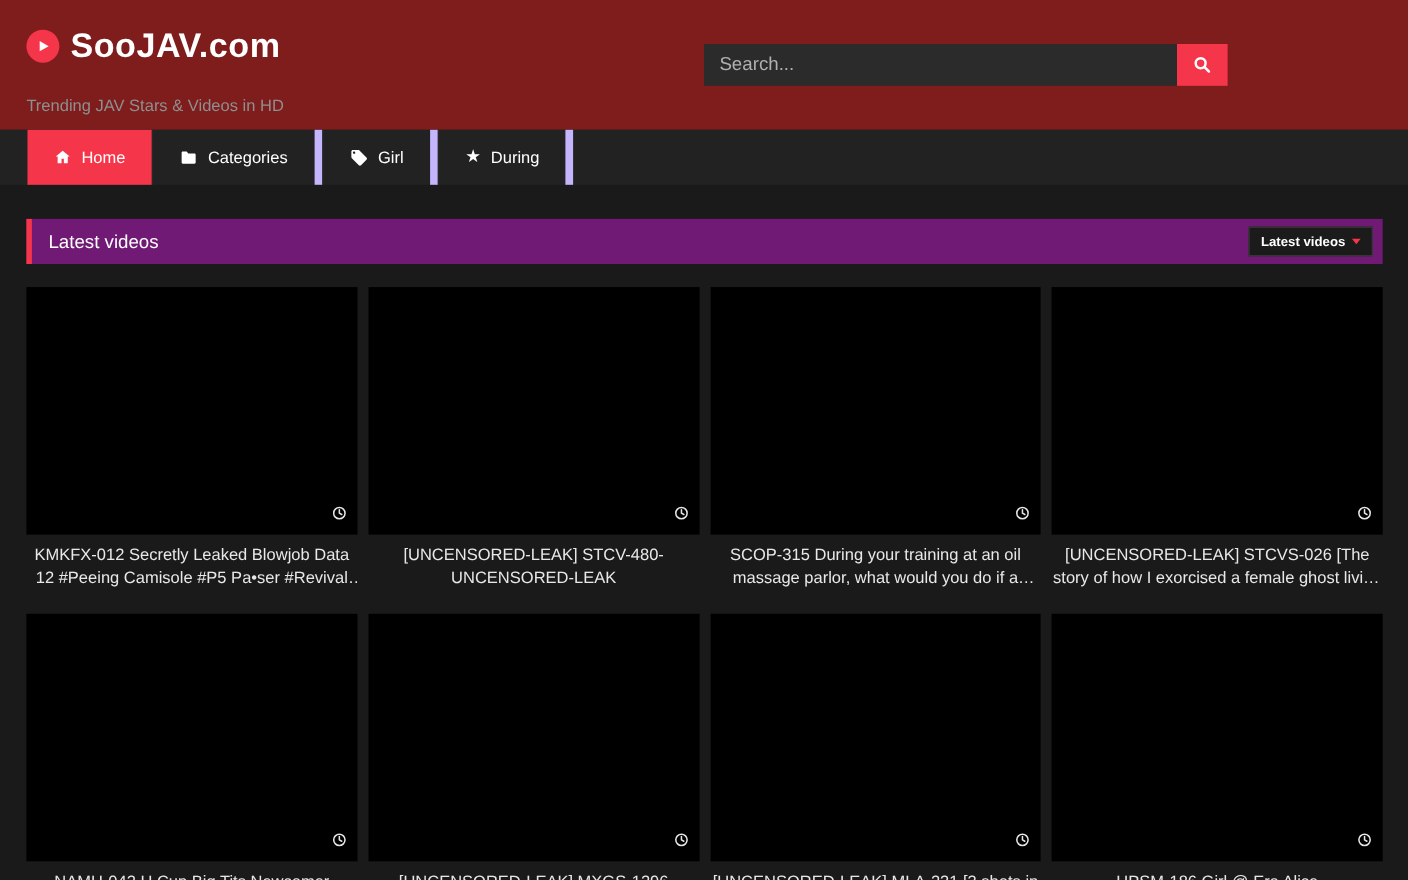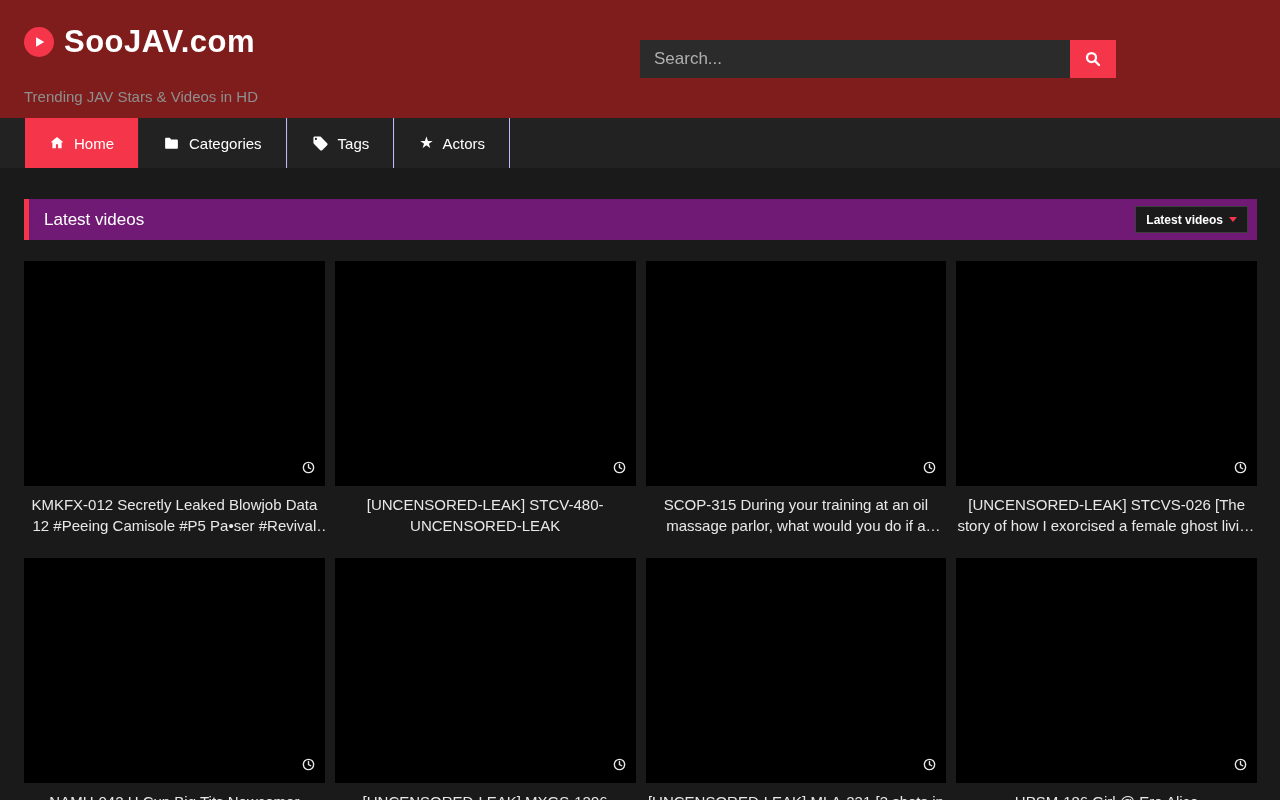--- a/index.html
+++ b/index.html
@@ -33,21 +33,21 @@
     width: 46px; height: 38px; background: #f5364a; border: none; cursor: pointer;
     display: flex; align-items: center; justify-content: center;
   }
 
   
   .nav { position: absolute; top: 118px; left: 0; width: 1280px; height: 50px; background: #222222; }
   .nav-inner { display: flex; height: 50px; margin-left: 25px; }
   .nav-item {
     display: flex; align-items: center; gap: 9px; padding: 0 24px;
     color: #ffffff; font-size: 15px; cursor: pointer;
-    border-right: 1px solid #c4b5fd; border-left: 1px solid #2a2a2a;
+    border-right: 7px solid #c4b5fd; border-left: 1px solid #2a2a2a;
   }
   .nav-item:first-child { border-left: none; }
   .nav-item.active { background: #f5364a; border-left: none; border-right: none; }
   .nav-icon { display: flex; align-items: center; }
   .star-glyph { font-size: 16px; line-height: 1; color: #ffffff; }
 
   
   .section-bar {
     position: absolute; top: 199px; left: 24px; width: 1233px; height: 41px;
     background: #701a75; border-left: 5px solid #f5364a;
@@ -128,25 +128,25 @@
         </svg>
       </span>
       <span>Categories</span>
     </div>
     <div class="nav-item">
       <span class="nav-icon">
         <svg width="17" height="17" viewBox="0 0 24 24" fill="#ffffff">
           <path d="M21.4 11.6l-9-9c-.4-.4-.9-.6-1.4-.6H4c-1.1 0-2 .9-2 2v7c0 .5.2 1 .6 1.4l9 9c.8.8 2 .8 2.8 0l7-7c.8-.8.8-2 0-2.8zM5.5 7C4.7 7 4 6.3 4 5.5S4.7 4 5.5 4 7 4.7 7 5.5 6.3 7 5.5 7z"></path>
         </svg>
       </span>
-      <span>Tags</span>
+      <span>Girl</span>
     </div>
     <div class="nav-item">
       <span class="nav-icon star-glyph">★</span>
-      <span>Actors</span>
+      <span>During</span>
     </div>
   </div>
 </div>
 
 <div class="section-bar">
   <span class="section-title">Latest videos</span>
   <button class="sort-btn">
     <span>Latest videos</span>
     <span class="caret-down"></span>
   </button>

